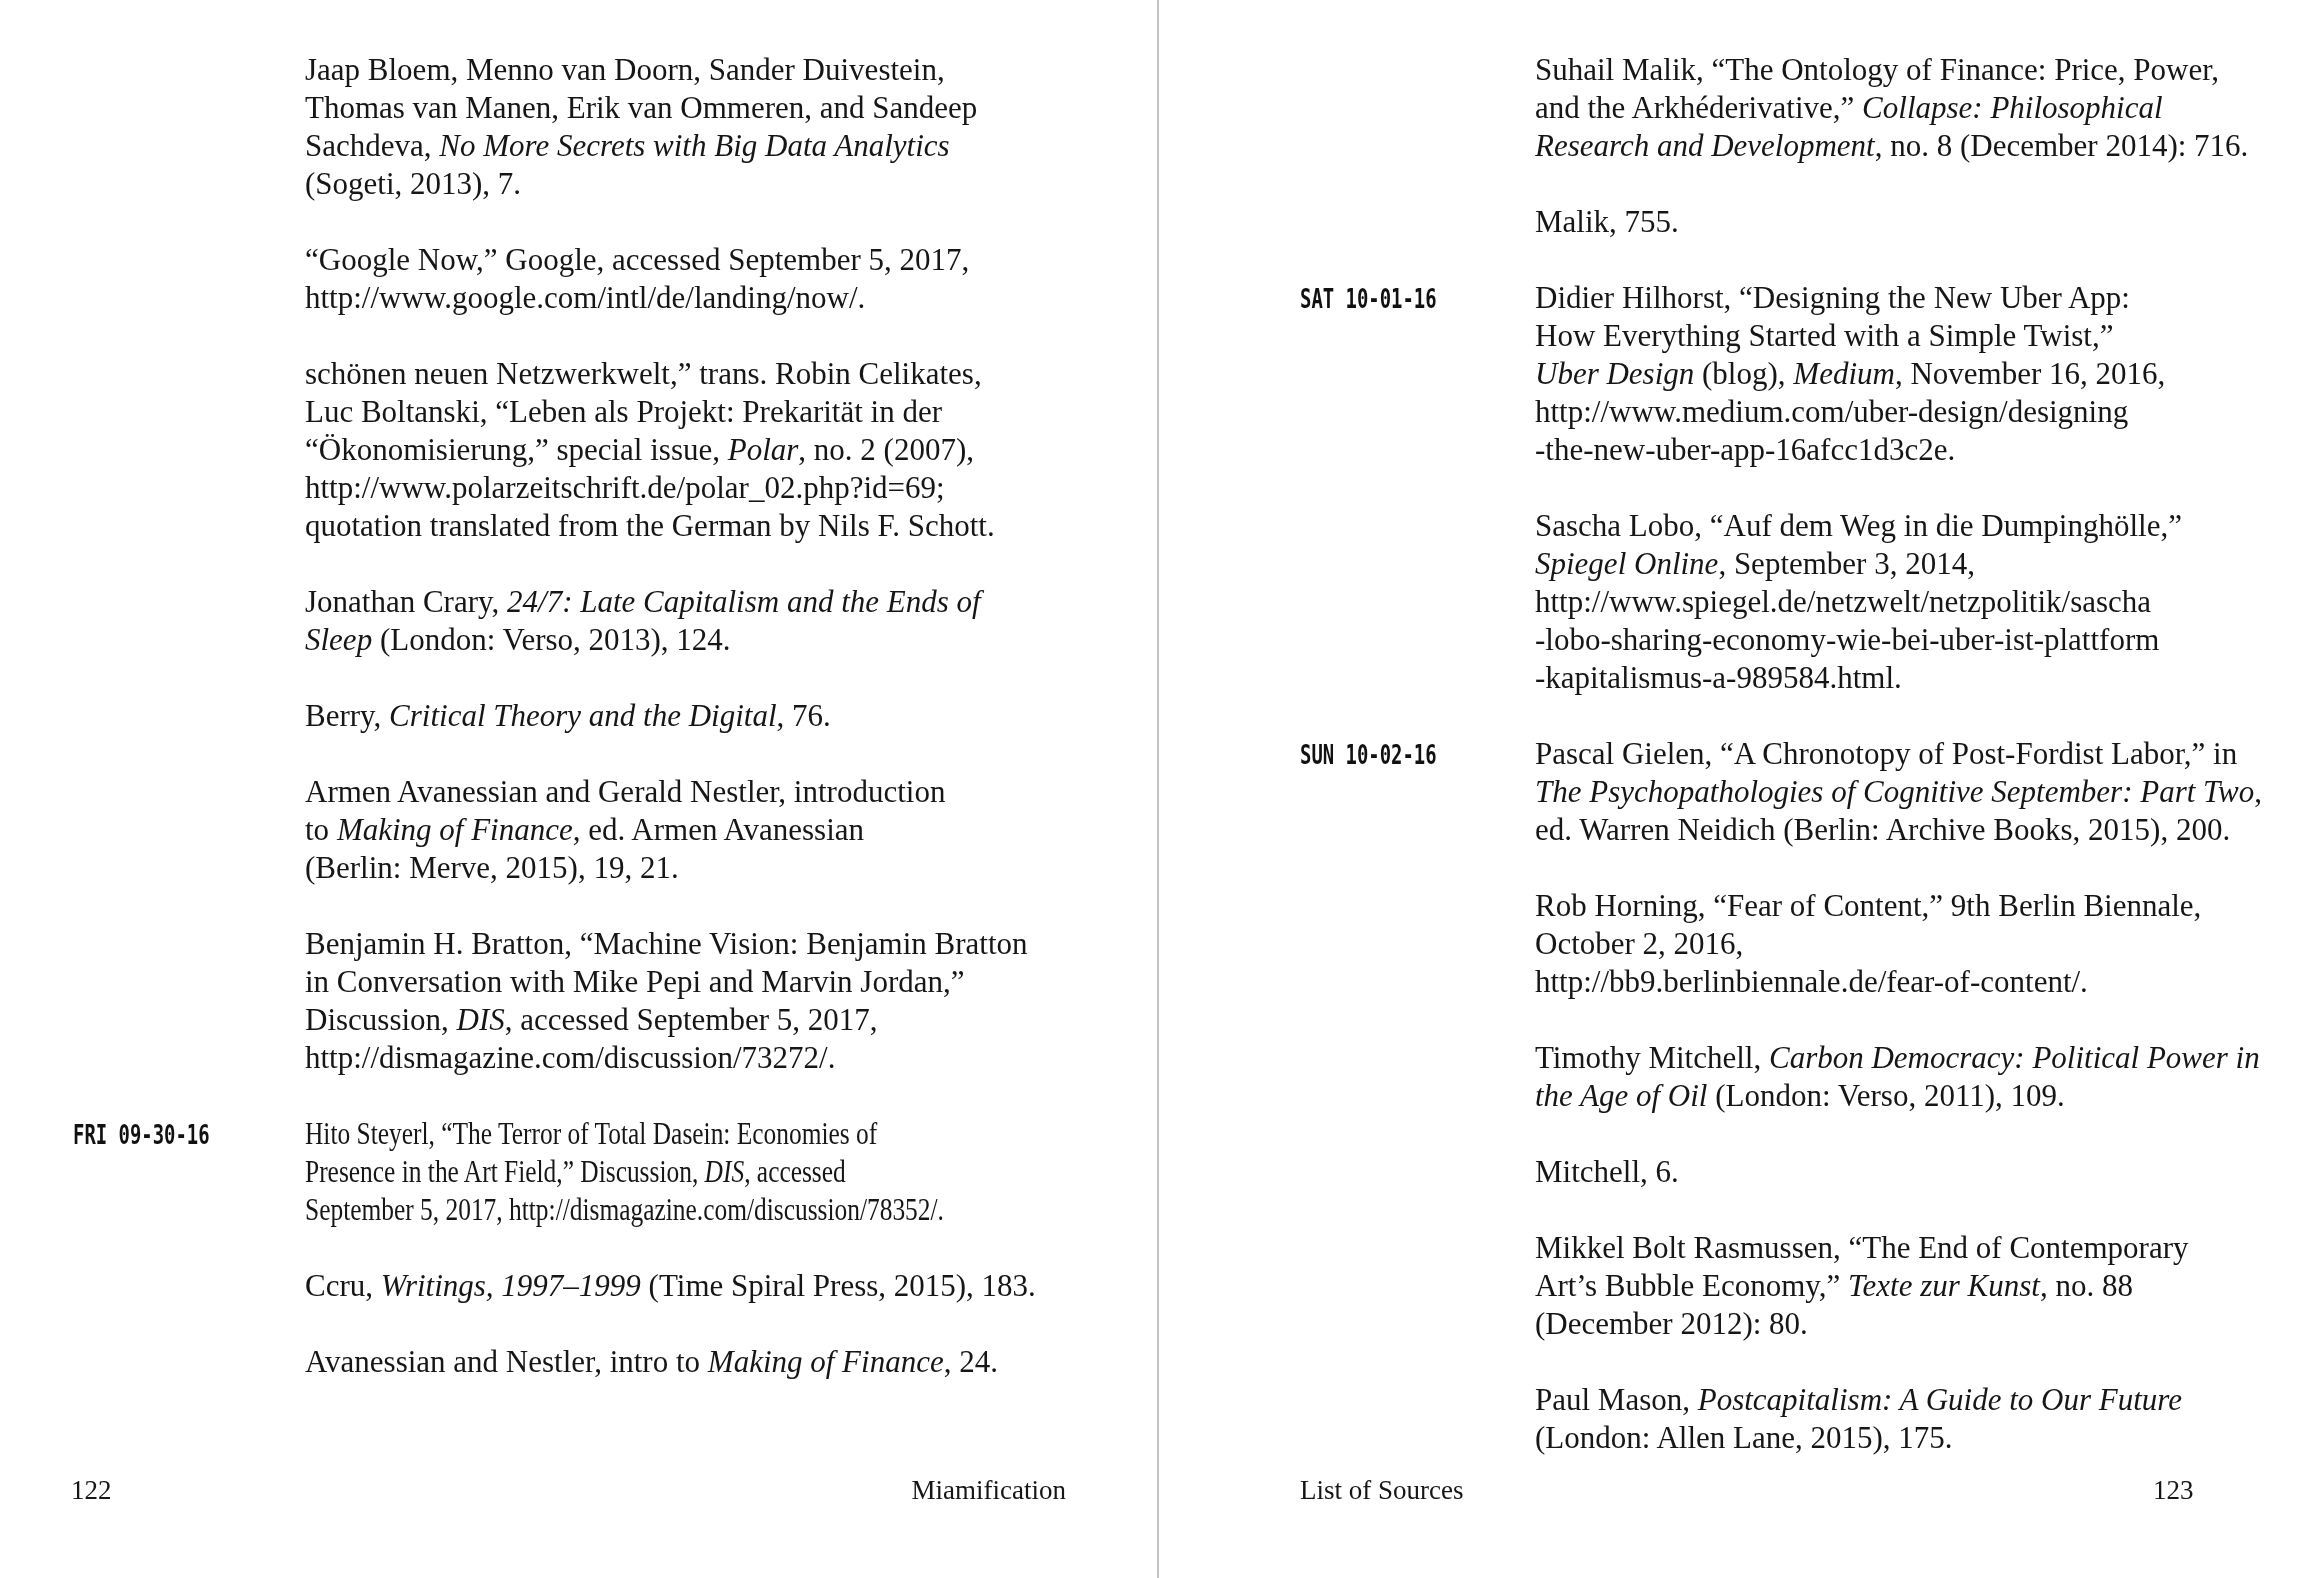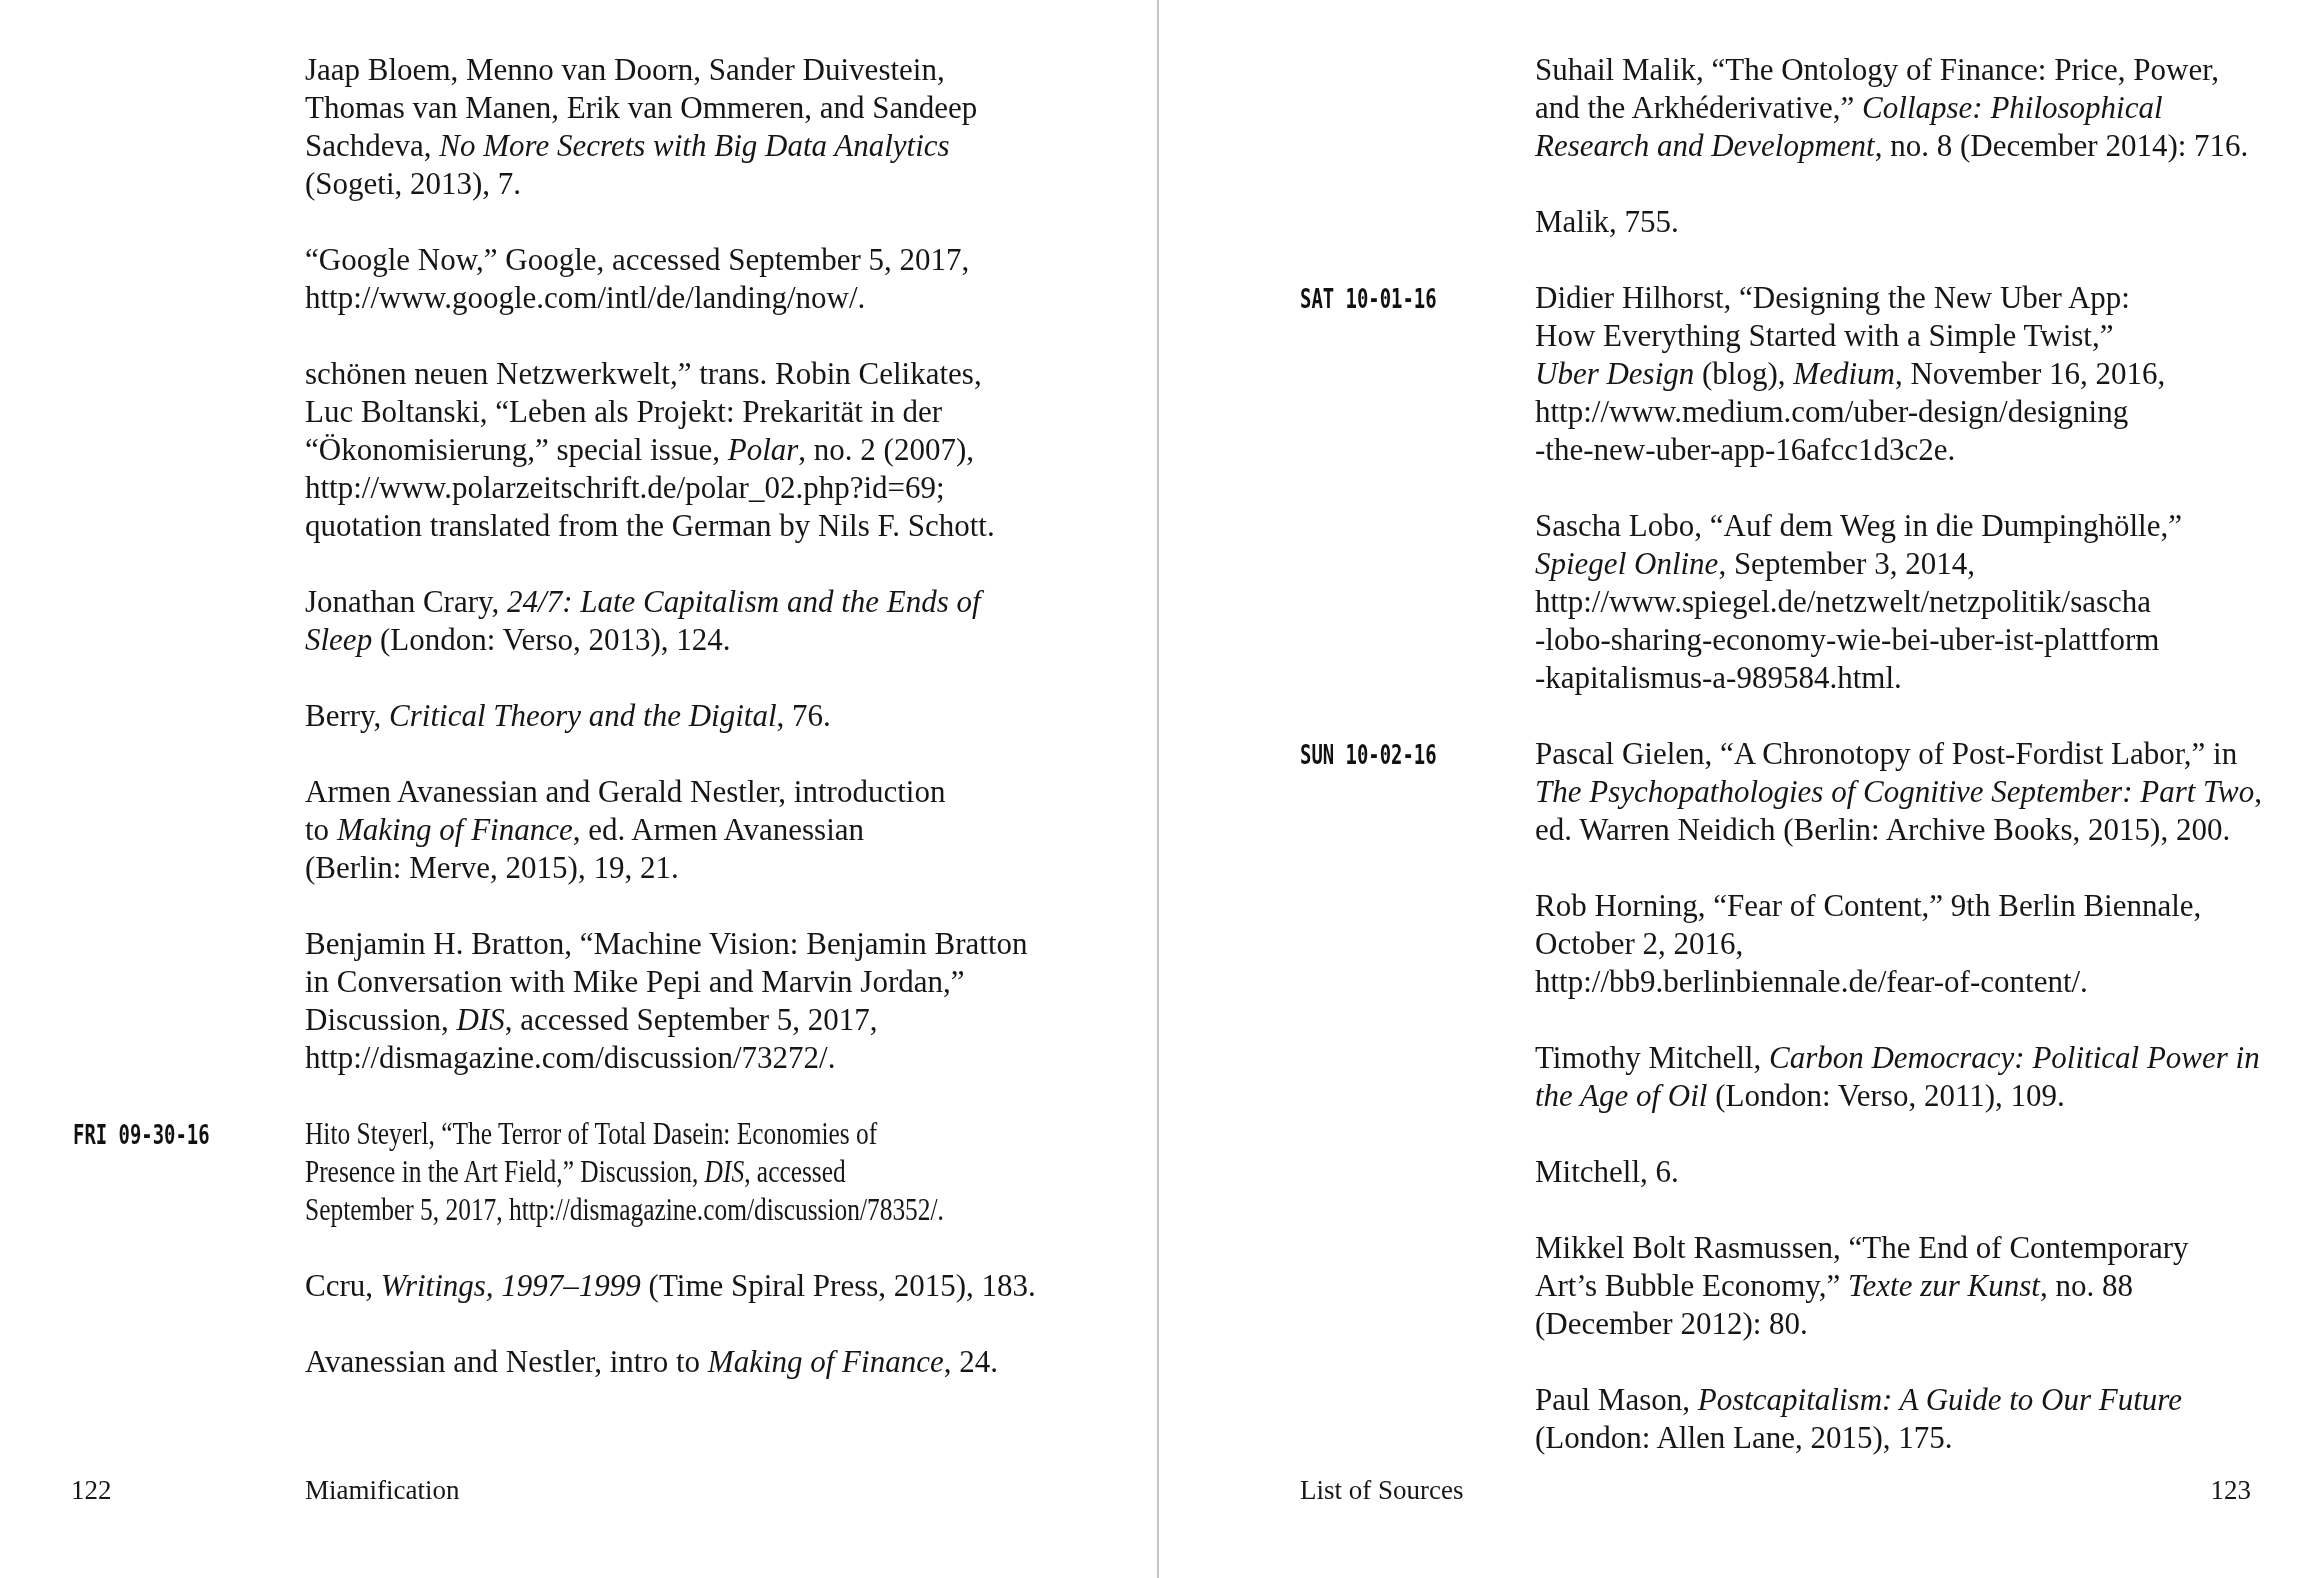--- a/index.html
+++ b/index.html
@@ -32,23 +32,23 @@
     font-weight:bold;
     font-size:27px; line-height:27px;
     transform:scaleX(0.70); transform-origin:0 0;
     white-space:nowrap;
     color:#111111;
   }
   .entries.left  .margin-note { left:-232px; }
   .entries.right .margin-note { left:-235px; }
   .footer-item { position:absolute; top:1471px; font-size:27px; line-height:38px; }
   .footer-pagenum-left  { left:71px; }
-  .footer-running-left  { left:305px; width:753px; }
+  .footer-running-left  { left:313px; width:753px; text-align:right; }
   .footer-running-right { left:1300px; }
-  .footer-pagenum-right { left:2153px; width:98px; text-align:right; }
+  .footer-pagenum-right { left:2153px; width:98px; }
 </style>
 </head>
 <body>
 
 <div class="spread">
 
   <div class="divider"></div>
 
   <div class="entries left" id="left-entries">
       <div class="entry">

